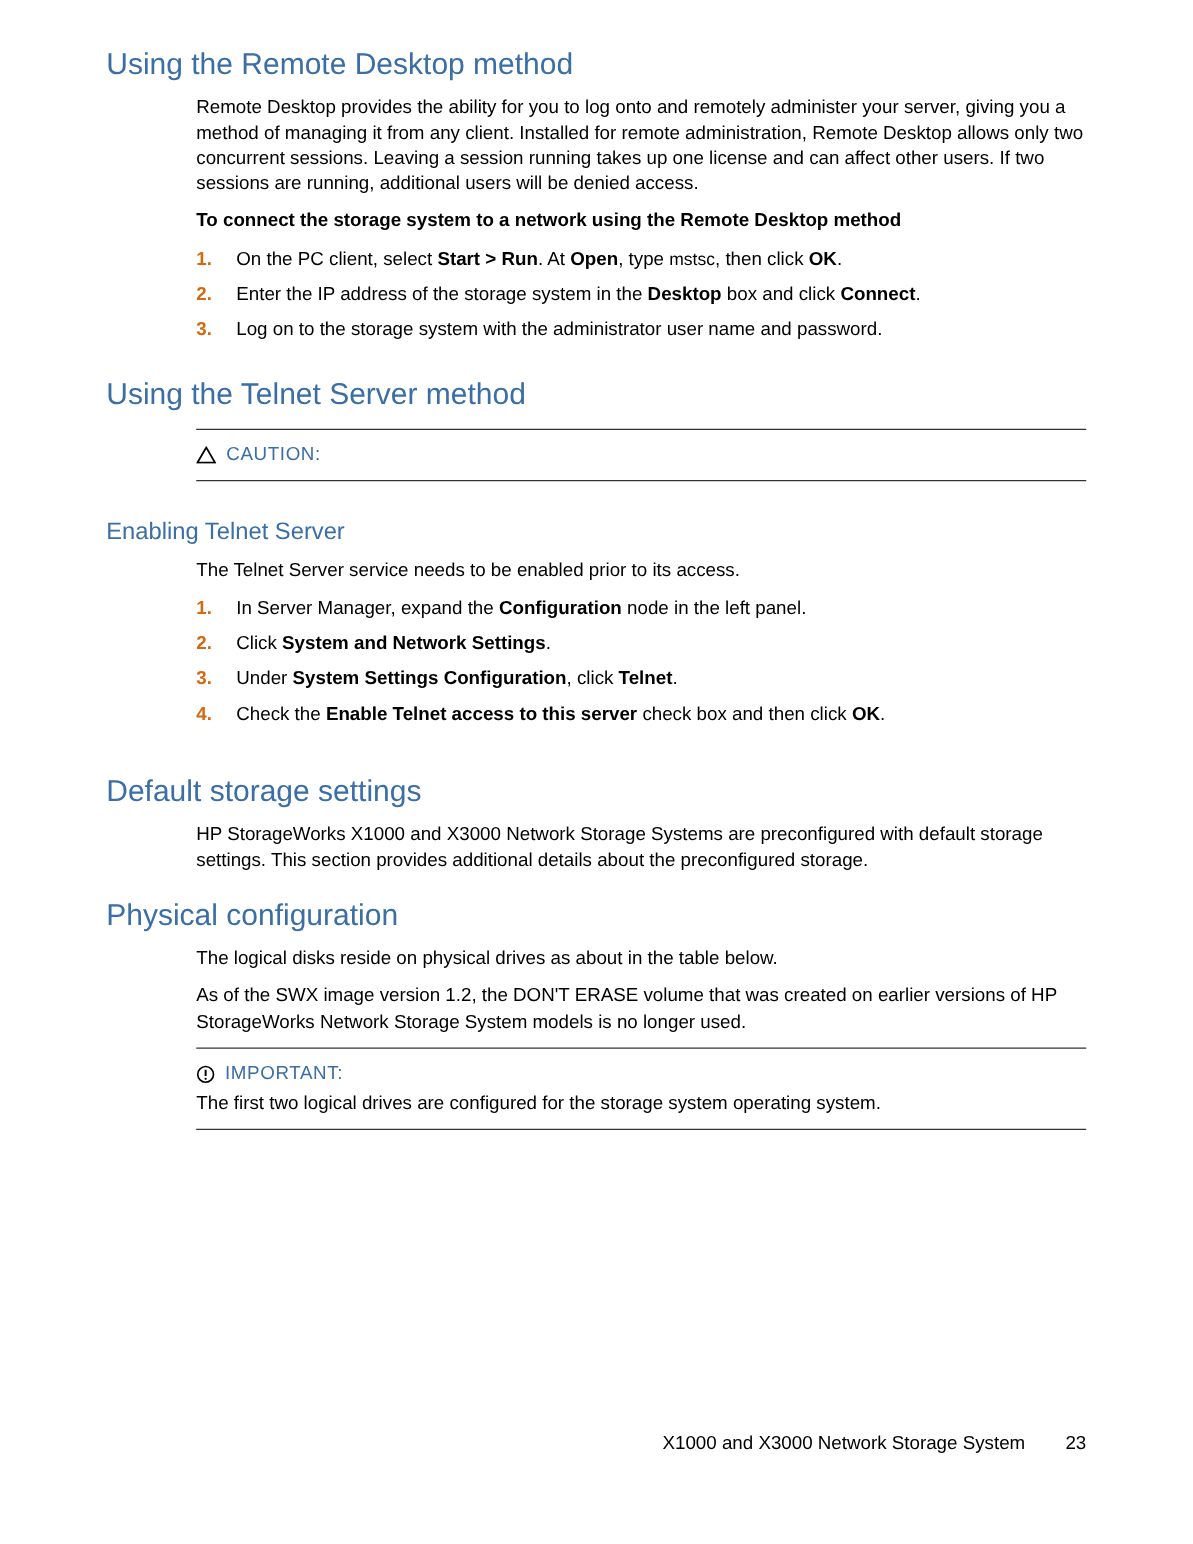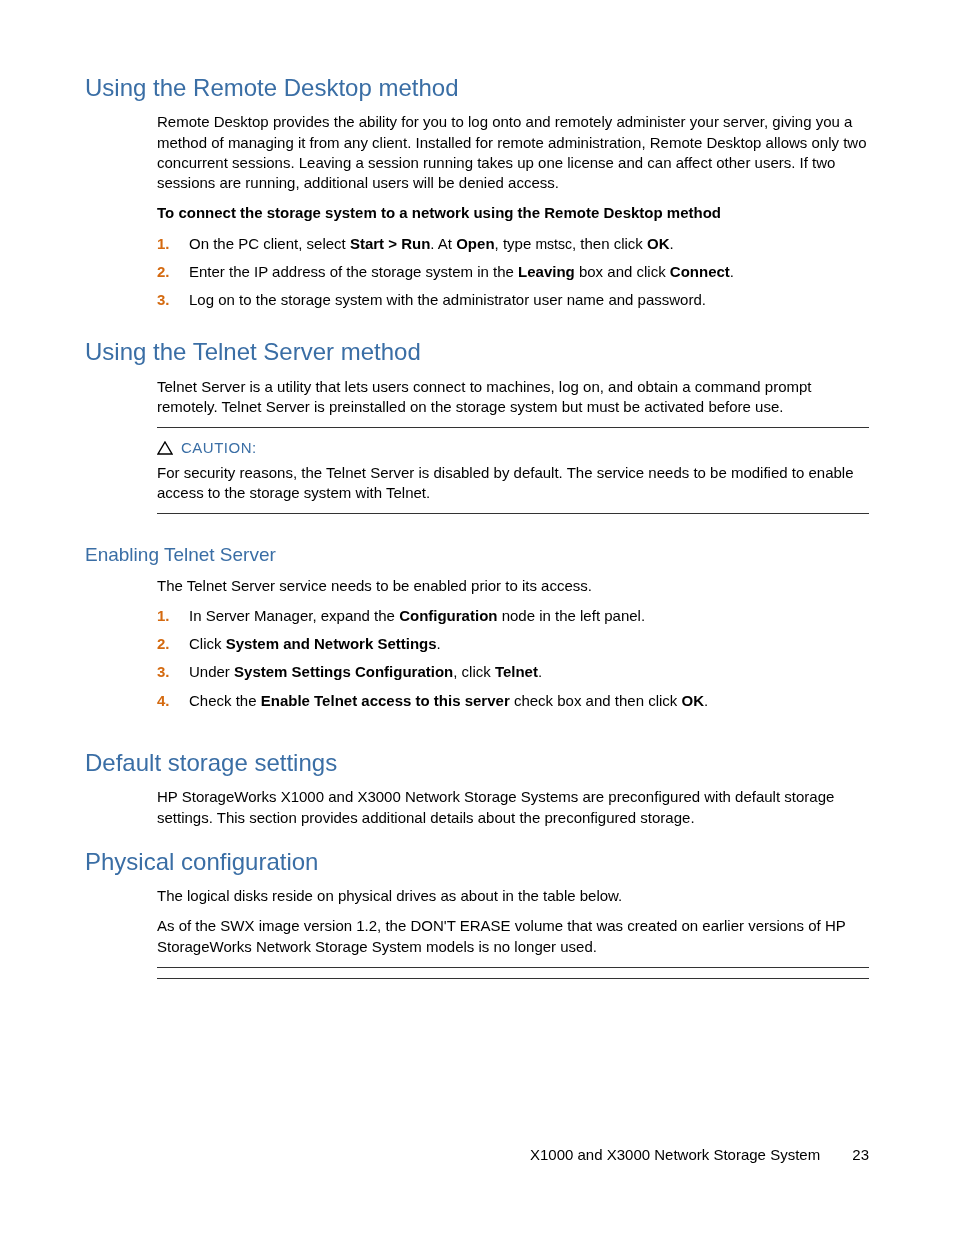--- a/index.html
+++ b/index.html
@@ -9,21 +9,21 @@
     background: #fff;
     color: #000;
     font-size: 15px;
     line-height: 1.35;
   }
   .page {
     width: 954px;
     height: 1235px;
     position: relative;
     box-sizing: border-box;
-    padding: 72px 85px 0 85px;
+    padding: 36px 85px 0 85px;
   }
   .h2 {
     color: #3a6ea5;
     font-weight: 300;
     font-size: 24px;
     margin: 0 0 8px 0;
     font-family: Arial, Helvetica, sans-serif;
   }
   .h1 {
     color: #3a6ea5;
@@ -105,37 +105,35 @@
 <div class="page">
 
   <div class="h2">Using the Remote Desktop method</div>
   <p class="body-text">Remote Desktop provides the ability for you to log onto and remotely administer your server, giving you a method of managing it from any client. Installed for remote administration, Remote Desktop allows only two concurrent sessions. Leaving a session running takes up one license and can affect other users. If two sessions are running, additional users will be denied access.</p>
   <p class="bold-intro">To connect the storage system to a network using the Remote Desktop method</p>
   <ol class="steps">
     <li>
       <span>On the PC client, select </span><b>Start &gt; Run</b><span>. At </span><b>Open</b><span>, type </span><span class="mono">mstsc</span><span>, then click </span><b>OK</b><span>.</span>
     </li>
     <li>
-      <span>Enter the IP address of the storage system in the </span><b>Leaving</b><span> box and click </span><b>Connect</b><span>.</span>
+      <span>Enter the IP address of the storage system in the </span><b>Desktop</b><span> box and click </span><b>Connect</b><span>.</span>
     </li>
     <li>Log on to the storage system with the administrator user name and password.</li>
   </ol>
 
   <div class="h2">Using the Telnet Server method</div>
-  <p class="body-text">Telnet Server is a utility that lets users connect to machines, log on, and obtain a command prompt remotely. Telnet Server is preinstalled on the storage system but must be activated before use.</p>
 
   <hr class="rule">
   <div class="admon">
     <div class="admon-head">
       <svg class="caution-icon" width="16" height="14" viewBox="0 0 16 14">
           <path d="M8 1 L15 13 L1 13 Z" fill="none" stroke="#000" stroke-width="1.4"></path>
         </svg>
       <span class="admon-label">CAUTION:</span>
     </div>
-    <p class="admon-body">For security reasons, the Telnet Server is disabled by default. The service needs to be modified to enable access to the storage system with Telnet.</p>
   </div>
   <hr class="rule">
 
   <div class="h3" style="margin-top:28px">Enabling Telnet Server</div>
   <p class="body-text">The Telnet Server service needs to be enabled prior to its access.</p>
   <ol class="steps">
     <li>
       <span>In Server Manager, expand the </span><b>Configuration</b><span> node in the left panel.</span>
     </li>
     <li>
@@ -150,19 +148,30 @@
   </ol>
 
   <div class="h1">Default storage settings</div>
   <p class="body-text">HP StorageWorks X1000 and X3000 Network Storage Systems are preconfigured with default storage settings. This section provides additional details about the preconfigured storage.</p>
 
   <div class="h2" style="margin-top:18px">Physical configuration</div>
   <p class="body-text">The logical disks reside on physical drives as about in the table below.</p>
   <p class="body-text">As of the SWX image version 1.2, the DON'T ERASE volume that was created on earlier versions of HP StorageWorks Network Storage System models is no longer used.</p>
 
   <hr class="rule">
+  <div class="admon">
+    <div class="admon-head">
+      <svg class="important-icon" width="15" height="15" viewBox="0 0 15 15">
+          <circle cx="7.5" cy="7.5" r="6.3" fill="none" stroke="#000" stroke-width="1.3"></circle>
+          <line x1="7.5" y1="3.8" x2="7.5" y2="8.8" stroke="#000" stroke-width="1.6"></line>
+          <circle cx="7.5" cy="11" r="0.9" fill="#000"></circle>
+        </svg>
+      <span class="admon-label">IMPORTANT:</span>
+    </div>
+    <p class="admon-body">The first two logical drives are configured for the storage system operating system.</p>
+  </div>
   <hr class="rule">
 
   <div class="footer">
     <span>X1000 and X3000 Network Storage System</span>
     <span class="footer-num">23</span>
   </div>
 </div>
 
 </body></html>

